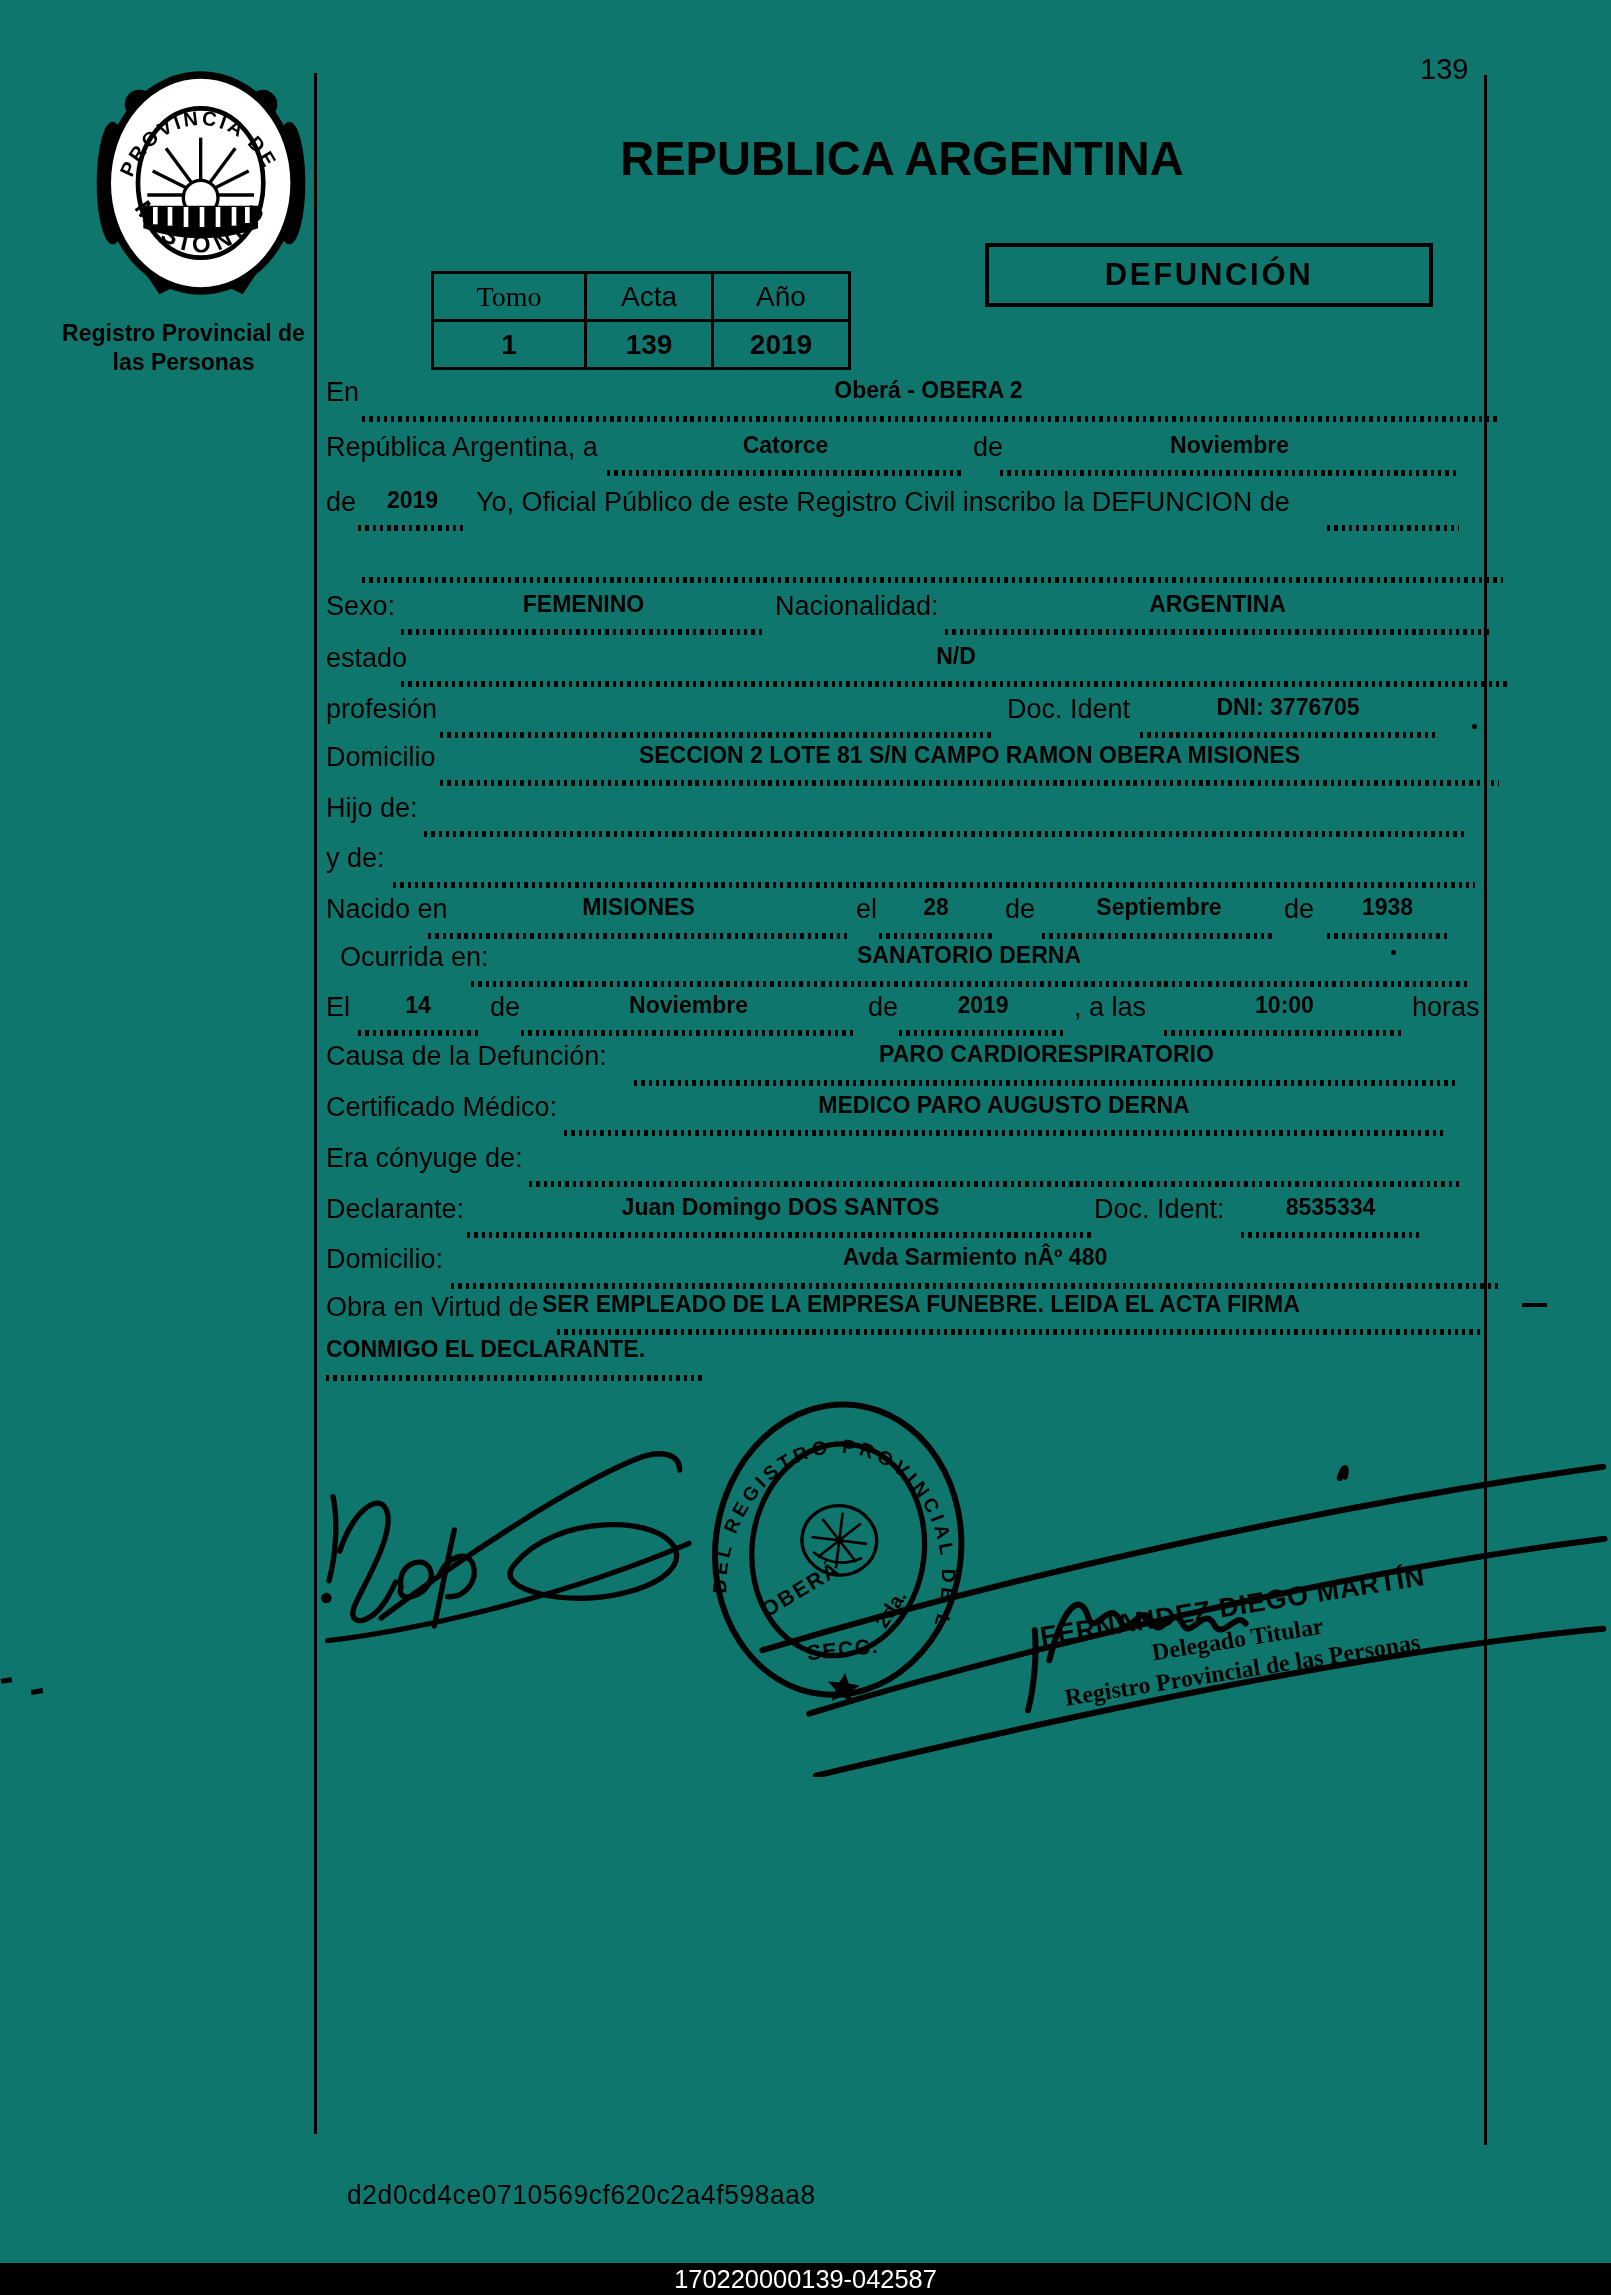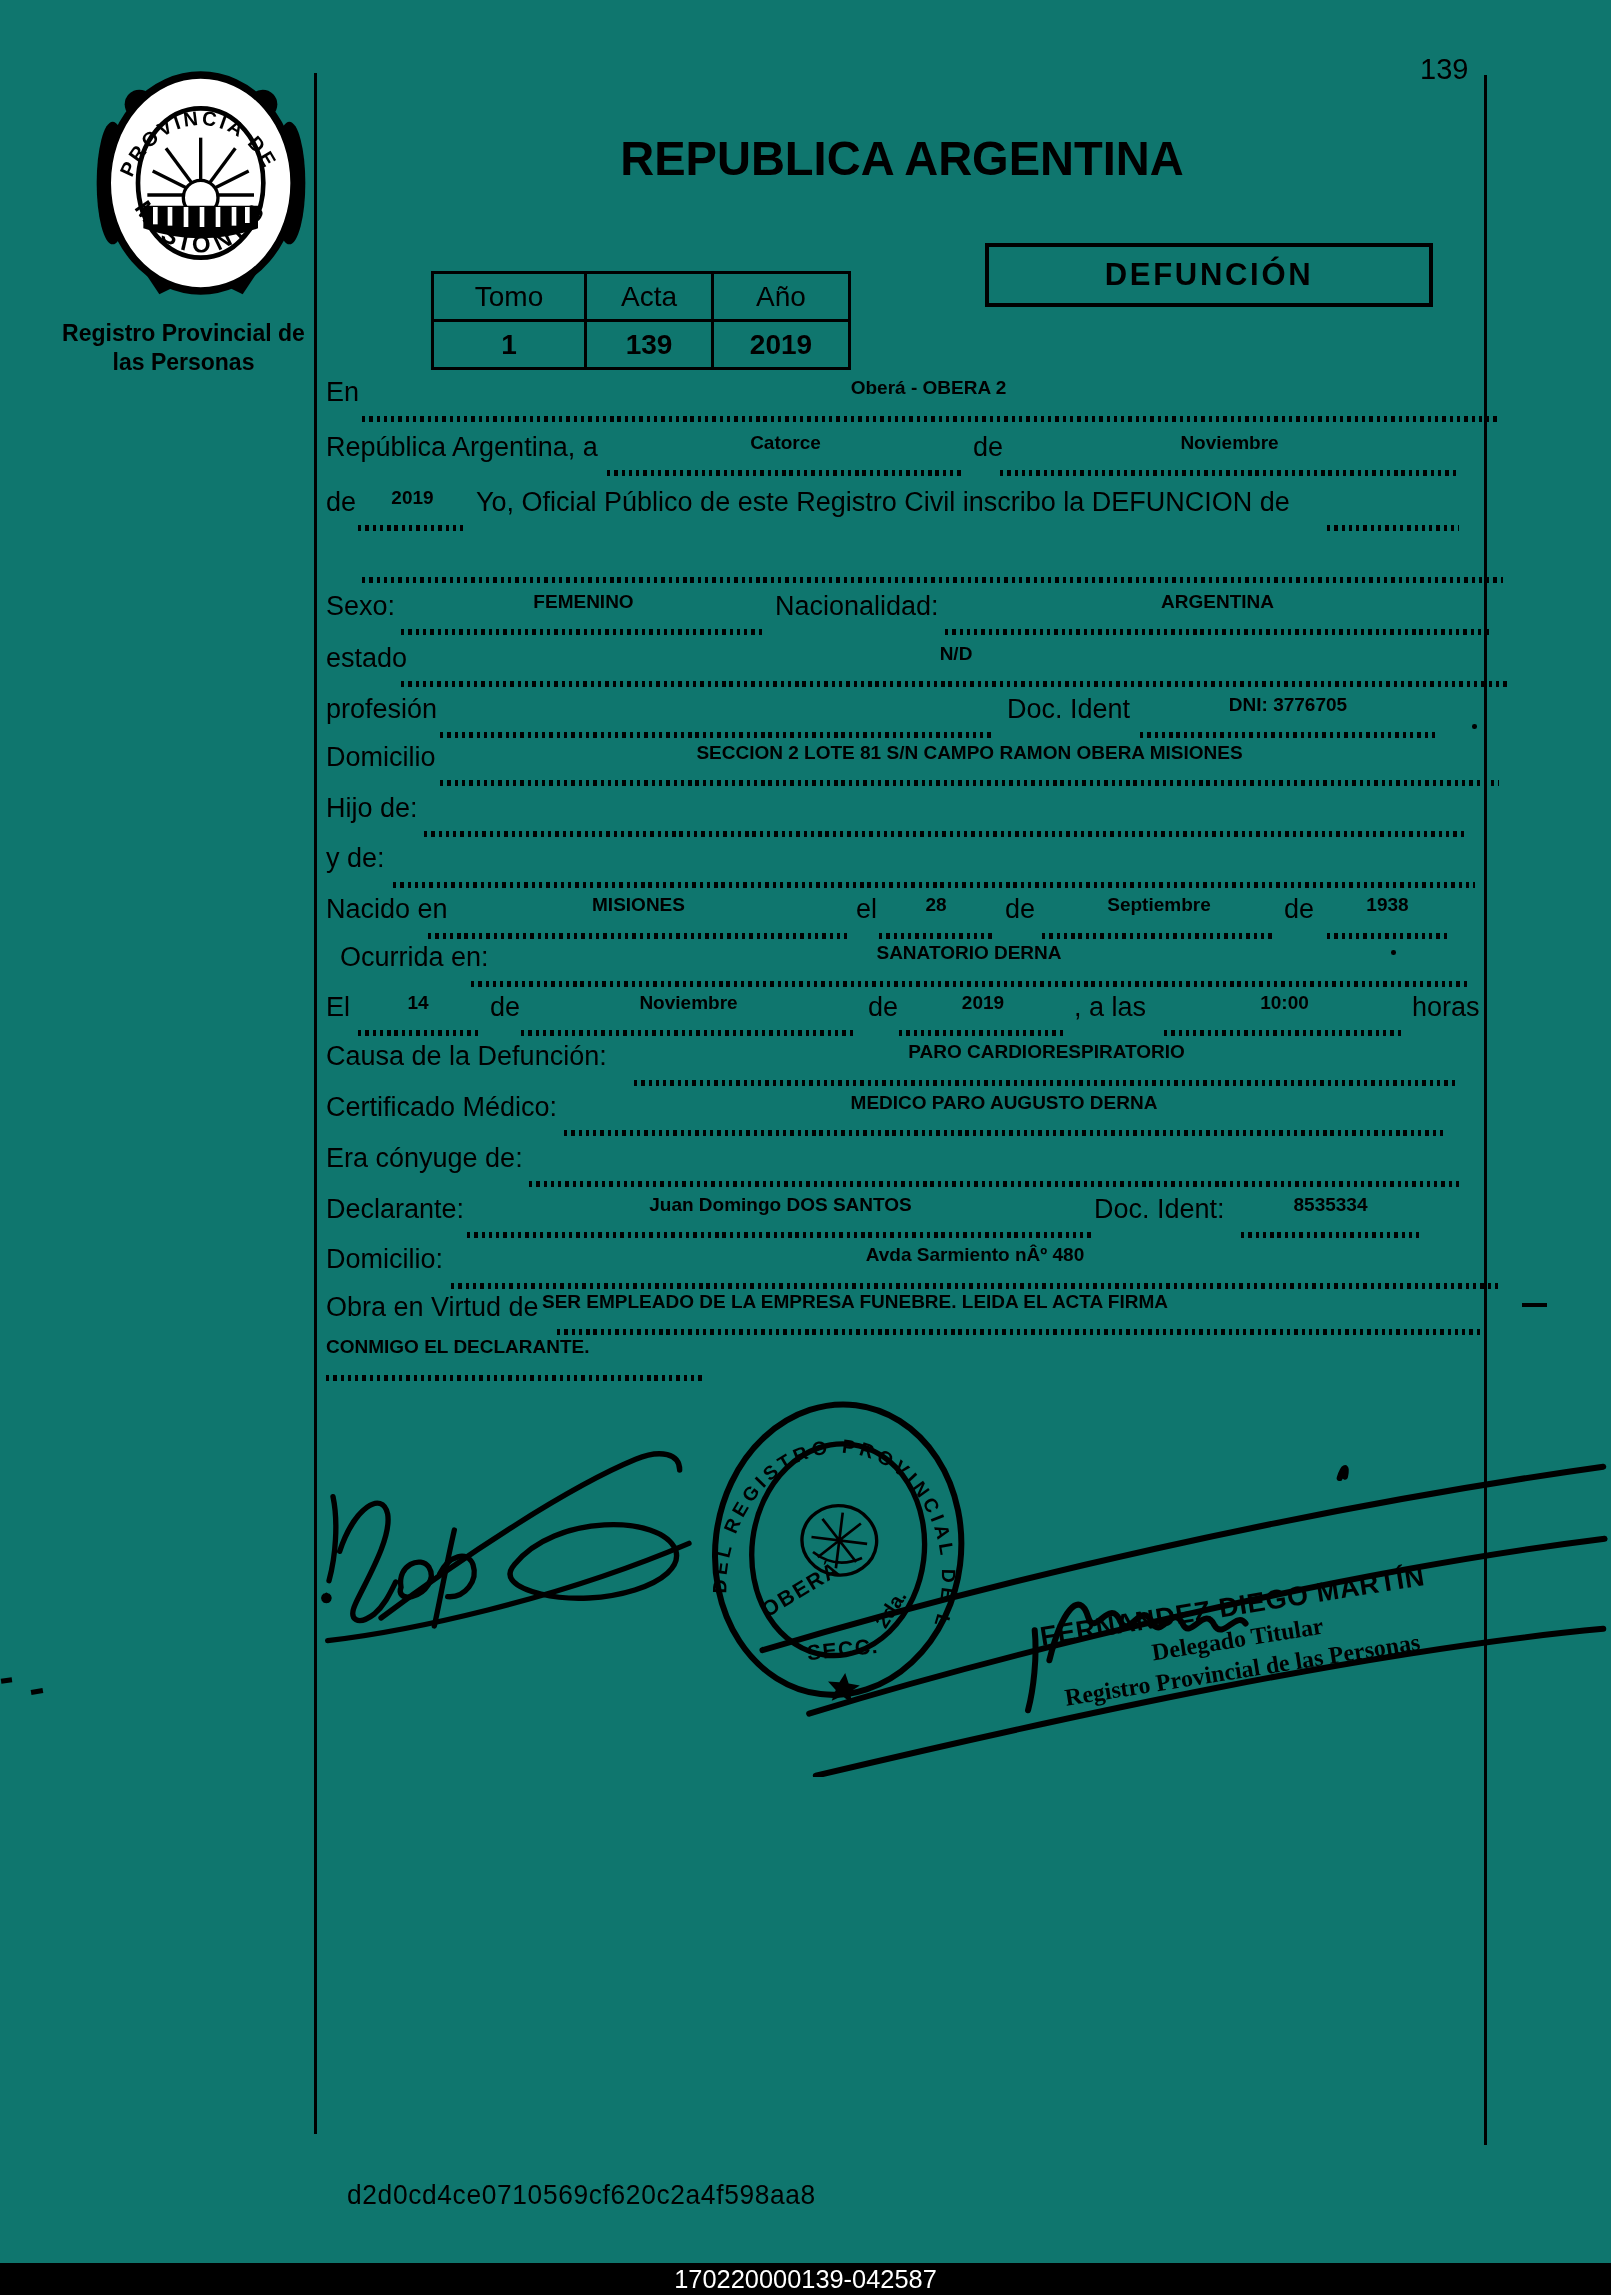--- a/index.html
+++ b/index.html
@@ -2,21 +2,21 @@
 <html style="font-size:10.7px"><head>
 <meta charset="utf-8">
 <style>
   html,body{margin:0;padding:0;background:#e8e8e8;}
   .page{
     position:relative;width:1611px;height:2295px;background:#0f766e;
     font-family:"Liberation Sans",sans-serif;color:#000;overflow:hidden;
   }
   .abs{position:absolute;}
   .lbl{position:absolute;font-size:27px;line-height:1.1;white-space:nowrap;}
-  .val{position:absolute;font-size:19px;line-height:1.1;font-weight:bold;text-align:center;white-space:nowrap;}
+  .val{position:absolute;font-size:23px;line-height:1.1;font-weight:bold;text-align:center;white-space:nowrap;}
   .dot{position:absolute;height:6px;background:repeating-linear-gradient(90deg,#000 0 3.3px,transparent 3.3px 7.3px);}
   .vline{position:absolute;width:3.3px;background:#000;}
   .pageno{position:absolute;font-size:29px;}
   .title{position:absolute;text-align:center;font-weight:bold;font-size:49px;letter-spacing:0px;transform:scaleX(0.96);transform-origin:center;white-space:nowrap;}
   table.reg{position:absolute;border-collapse:collapse;font-size:28px;text-align:center;}
   table.reg td{border:3.3px solid #000;padding:0;height:45px;}
   .defbox{position:absolute;border:4px solid #000;display:flex;align-items:center;justify-content:center;
     font-size:31px;font-weight:bold;letter-spacing:2.7px;}
   .sealcap{position:absolute;text-align:center;font-size:23px;font-weight:bold;line-height:1.25;}
   .stampblock{position:absolute;transform:rotate(-9deg);transform-origin:left top;text-align:center;}
@@ -82,21 +82,21 @@
   <div class="sealcap" style="left:40px;top:319px;width:287px;">
     <div>Registro Provincial de</div>
     <div>las Personas</div>
   </div>
 
   <div class="title" style="left:568px;top:130px;width:668px;">REPUBLICA ARGENTINA</div>
 
   <table class="reg" style="left:431px;top:271px;">
     <tbody>
         <tr>
-      <td style="width:150px;">Tomo</td>
+      <td style="width:150px;font-family:Liberation Serif, serif;">Tomo</td>
       <td style="width:124px;">Acta</td>
       <td style="width:134px;">Año</td>
     </tr>
     <tr style="font-weight:bold;">
       <td>1</td>
       <td>139</td>
       <td>2019</td>
     </tr>
   </tbody>
     </table>

